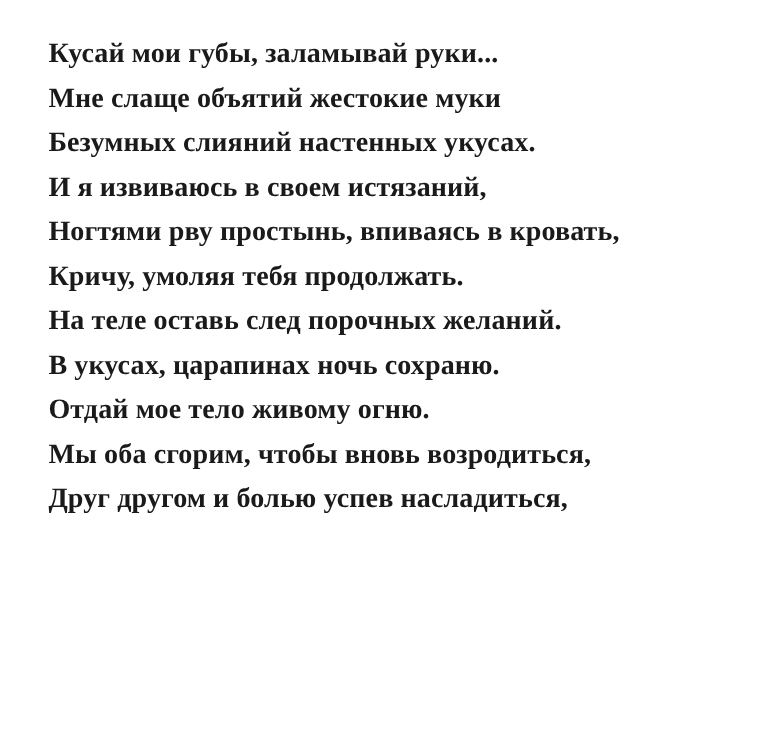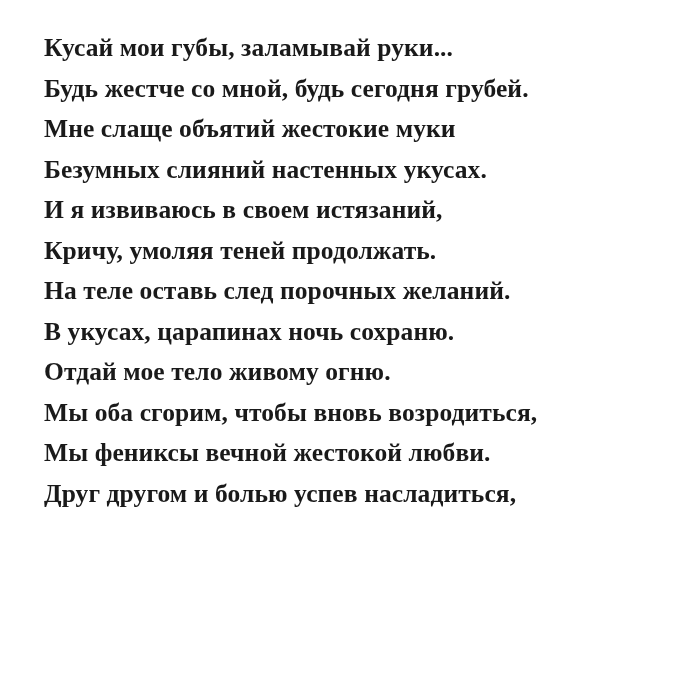--- a/index.html
+++ b/index.html
@@ -35,25 +35,24 @@
     white-space: pre;
     letter-spacing: 0.1px;
   }
 </style>
 </head>
 <body>
 
 <div class="poem-page">
   <div class="poem-body">
     <div class="poem-line">Кусай мои губы, заламывай руки...</div>
-    <div class="poem-line">Будь жестче со мной, будь сегодня грубей.</div>
     <div class="poem-line">Мне слаще объятий жестокие муки</div>
     <div class="poem-line">Безумных слияний настенных укусах.</div>
     <div class="poem-line">И я извиваюсь в своем истязаний,</div>
-    <div class="poem-line">Кричу, умоляя теней продолжать.</div>
+    <div class="poem-line">Ногтями рву простынь, впиваясь в кровать,</div>
+    <div class="poem-line">Кричу, умоляя тебя продолжать.</div>
     <div class="poem-line">На теле оставь след порочных желаний.</div>
     <div class="poem-line">В укусах, царапинах ночь сохраню.</div>
     <div class="poem-line">Отдай мое тело живому огню.</div>
     <div class="poem-line">Мы оба сгорим, чтобы вновь возродиться,</div>
-    <div class="poem-line">Мы фениксы вечной жестокой любви.</div>
     <div class="poem-line">Друг другом и болью успев насладиться,</div>
   </div>
 </div>
 
 </body></html>

